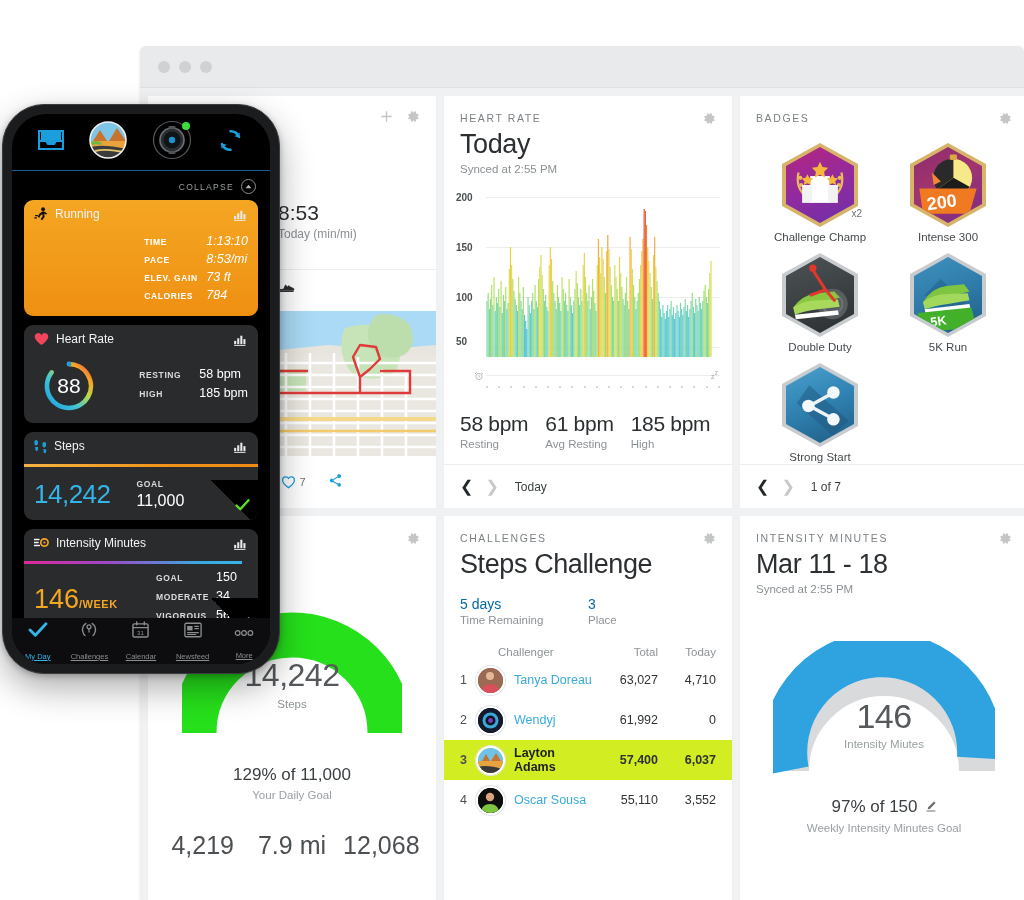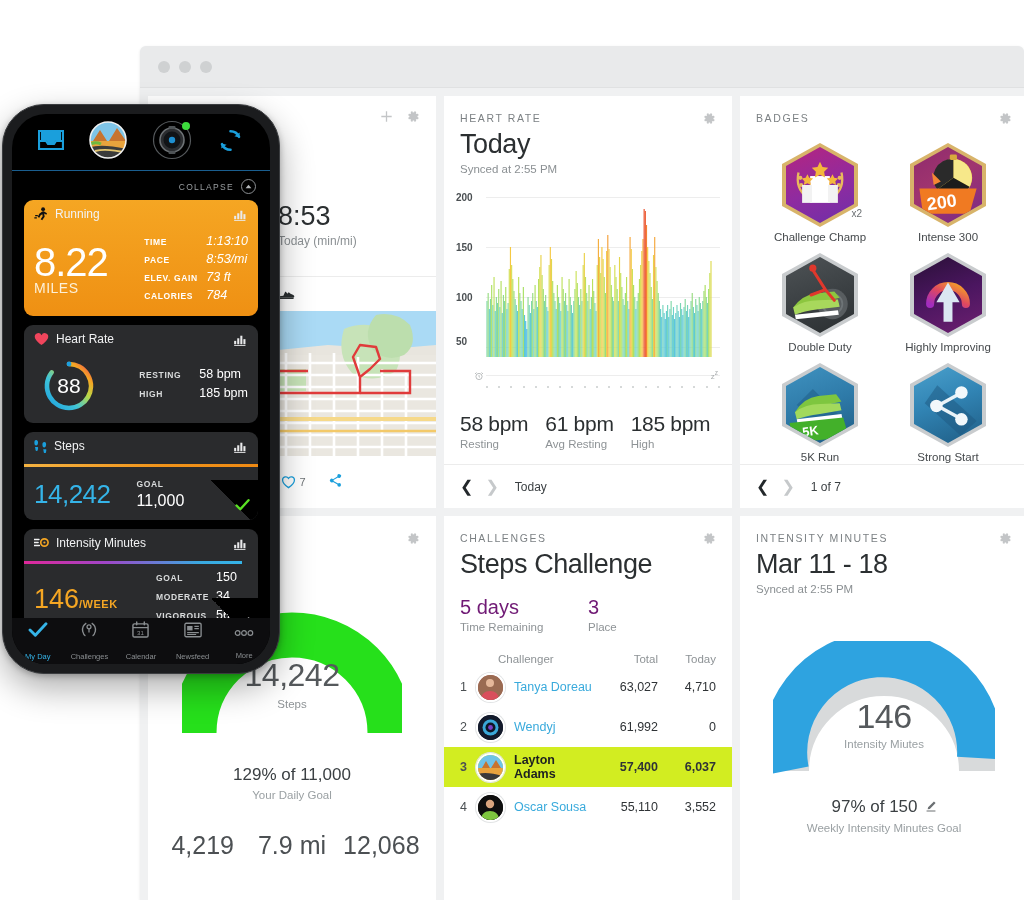--- a/index.html
+++ b/index.html
@@ -48,21 +48,21 @@
   }
   .arrow { font-size: 16px; line-height: 1; cursor: pointer; }
   .arrow.prev { color: #23282b; }
   .arrow.next { color: #c6c9cb; }
   .footer-label { margin-left: 4px; color: #3a3f42; font-size: 12px; }
 
   
   #card-activity { height: 412px; }
   #card-activity .top-icons { display:flex; gap:14px; justify-content:flex-end; padding:14px 16px 0 0;}
   .pace-block { padding: 78px 0 0 130px; }
-  .pace-val { font-size: 27px; color: #2b2f31; }
+  .pace-val { font-size: 21px; color: #2b2f31; }
   .pace-lbl { font-size: 12px; color: #8b9093; margin-top: 2px; }
   .act-divider { border-top: 1px solid #ececec; margin-top: 28px; }
   .shoe-row { padding: 10px 0 10px 130px; }
   #map {
     position: absolute; left: 0; right: 0; bottom: 52px; top: 215px;
     background: #eceae5;
   }
   .map-social {
     position: absolute; left:0; right:0; bottom:0; height:52px; background:#fff;
     display:flex; align-items:center; justify-content:center; gap: 22px;
@@ -106,21 +106,21 @@
   .goal-line { text-align:center; font-size:17px; color:#3b4043; margin-top: 28px;}
   .goal-sub { text-align:center; font-size:11.5px; color:#9aa0a3; margin-top:4px;}
   .triple { display:flex; margin-top:30px; padding:0 10px;}
   .triple > div { flex:1; text-align:center; }
   .triple .v { font-size:25px; color:#4c5053; font-weight:300;}
 
   
   #card-chal { height: 392px; }
   .chal-metrics { display:flex; padding: 16px 16px 0;}
   .chal-metrics > div { width: 132px; }
-  .chal-metrics .v { font-size: 20px; color:#701a75; }
+  .chal-metrics .v { font-size: 14px; color:#0369a1; }
   .chal-metrics .l { font-size: 11.5px; color:#8e9396; margin-top:2px;}
   .lb-head { display:flex; padding: 20px 16px 2px; font-size:11.5px; color:#8e9396;}
   .lb-head .c-name { flex:1; padding-left: 38px;}
   .lb-head .c-total { width: 62px; text-align:right;}
   .lb-head .c-today { width: 58px; text-align:right;}
   .lb-row { display:flex; align-items:center; height: 40px; padding: 0 16px; font-size: 12.5px;}
   .lb-row.me { background:#d2ed21; font-weight:700; color:#1d2022;}
   .lb-rank { width: 14px; color:#4b5053;}
   .avatar { width: 29px; height:29px; border-radius:50%; margin: 0 9px 0 2px;
      border:2px solid #fff; box-shadow: 0 0 0 1px #e2e4e5; overflow:hidden; flex:none;}
@@ -199,21 +199,21 @@
      background: linear-gradient(225deg,#000 0%,#000 50%, transparent 50%);}
   .corner-check svg { position:absolute; right:8px; bottom:7px; width:15px;height:15px;}
 
   .im-body { padding: 6px 10px 10px; display:flex; align-items:center;}
   .im-num { color:#f5a623; font-size:27px; font-weight:300;}
   .im-wk { color:#f5a623; font-size:11px; font-weight:700; letter-spacing:.5px;}
 
   .tab-bar { position:absolute; left:0; right:0; bottom:0; height:46px; background:#0d0d0f;
      display:flex; align-items:center; }
   .tab { flex:1; text-align:center; }
-  .tab .tl { font-size:7.5px; color:#8a8e91; margin-top:10px; display:block;}
+  .tab .tl { font-size:7.5px; color:#8a8e91; margin-top:10px; display:block;text-decoration:underline;}
   .tab.active .tl { color:#35b4e8; }
 </style>
 </head>
 <body>
 
 <div id="stage">
 
   <div id="browser">
     <div id="browser-chrome">
       <span class="dot"></span>
@@ -662,40 +662,20 @@
                     <path d="M10 64 l48 -5 1 5 -48 5z" fill="#fff"></path>
                     <path d="M30 14 l14 22 M44 36 l-16 6 M44 36 l10 12" stroke="#e0382c" stroke-width="3.4" fill="none" stroke-linecap="round"></path>
                     <circle cx="30" cy="12" r="4" fill="#e0382c"></circle>
                   </svg>
                 </div>
                 <span class="bx2"></span>
               </div>
               <div class="badge-name">Double Duty</div>
             </div>
 
-            <div class="badge">
-              <div class="hexwrap">
-                <div class="hex" style="background:#c9ccce"></div>
-                <div class="hex-inner" style="background:linear-gradient(160deg,#2a1038 0%,#4b1660 50%,#6d1f70 100%)">
-                  <svg viewBox="0 0 76 84" width="100%" height="100%">
-                    <defs>
-                      <linearGradient id="arcg" x1="0" y1="1" x2="1" y2="0">
-                        <stop offset="0" stop-color="#a32dbe"></stop>
-                          <stop offset="0.5" stop-color="#e0485f"></stop>
-                          <stop offset="1" stop-color="#f5a623"></stop>
-                      </linearGradient>
-                    </defs>
-                    <path d="M18 52 a20 20 0 1 1 40 0" fill="none" stroke="url(#arcg)" stroke-width="9" stroke-linecap="round"></path>
-                    <path d="M38 28 l13 22 -8 0 0 22 -10 0 0 -22 -8 0z" fill="#dbe7f2"></path>
-                  </svg>
-                </div>
-                <span class="bx2"></span>
-              </div>
-              <div class="badge-name">Highly Improving</div>
-            </div>
 
             <div class="badge">
               <div class="hexwrap">
                 <div class="hex" style="background:#c9ccce"></div>
                 <div class="hex-inner" style="background:linear-gradient(160deg,#3f92c0 0%,#2e7aa8 50%,#1f5d85 100%)">
                   <svg viewBox="0 0 76 84" width="100%" height="100%">
                     <path d="M30 24 l36 36 -20 12 -34 -30z" fill="#1f5f88" opacity=".55"></path>
                     <path d="M10 50 q10 -16 26 -18 l20 -2 6 8 -22 5 q-14 3 -22 12z" fill="#7ec63f"></path>
                     <path d="M10 50 q12 -9 28 -9 l22 -1 2 8 -24 4 q-16 2 -26 6z" fill="#a2d95c"></path>
                     <path d="M12 58 l50 -6 1 5 -50 6z" fill="#fff"></path>
@@ -963,24 +943,20 @@
             <svg viewBox="0 0 16 14">
                 <rect x="0" y="8" width="2.4" height="4"></rect>
                 <rect x="3.6" y="5" width="2.4" height="7"></rect>
                 <rect x="7.2" y="2" width="2.4" height="10"></rect>
                 <rect x="10.8" y="6" width="2.4" height="6"></rect>
                 <rect x="0" y="13" width="13.2" height="1.1"></rect>
               </svg>
           </span>
         </div>
         <div class="tile-body">
-          <div>
-            <div class="run-big">8.22</div>
-            <div class="run-miles">MILES</div>
-          </div>
           <div class="run-stats">
             <div class="r">
                 <span class="k">TIME</span>
                 <span class="v">1:13:10</span>
               </div>
             <div class="r">
                 <span class="k">PACE</span>
                 <span class="v">8:53/mi</span>
               </div>
             <div class="r">

